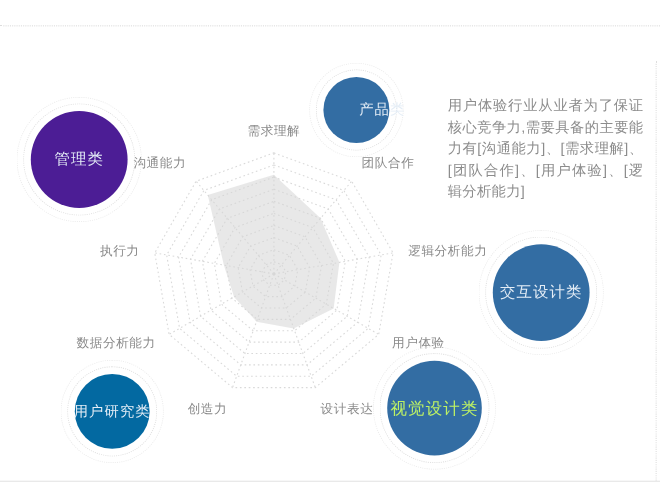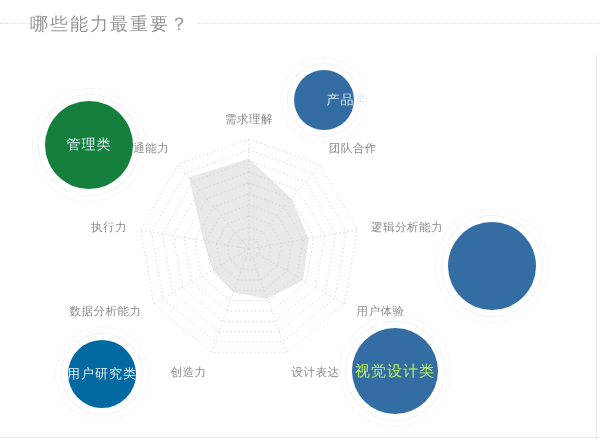--- a/index.html
+++ b/index.html
@@ -53,21 +53,20 @@
     font-size:13px; line-height:19.5px; color:#8c8c8c; letter-spacing:0.3px;
     text-align:justify;
   }
 </style>
 </head>
 <body>
 
 <div class="page">
 
   <div class="top-dotted-line"></div>
-  <div class="page-title">哪些能力最重要？</div>
 
   <svg class="radar" width="600" height="444" viewBox="0 0 600 444">
       <polygon class="ring" points="249,238 256.07066370655195,240.57351112569125 259.83288528313426,247.08987004566376 258.52627944162884,254.5 252.76222157658236,259.336618828645 245.23777842341764,259.336618828645 239.47372055837118,254.5 238.1671147168657,247.08987004566376 241.92933629344807,240.57351112569125"></polygon>
       <polygon class="ring" points="249,227 263.14132741310385,232.14702225138248 270.6657705662686,245.17974009132752 268.05255888325763,260 256.5244431531647,269.67323765729 241.47555684683527,269.67323765729 229.94744111674237,260 227.33422943373142,245.17974009132755 234.85867258689612,232.14702225138248"></polygon>
       <polygon class="ring" points="249,216 270.2119911196558,223.72053337707374 281.4986558494029,243.2696101369913 277.5788383248865,265.5 260.2866647297471,280.00985648593496 237.71333527025294,280.00985648593496 220.42116167511352,265.5 216.50134415059713,243.2696101369913 227.7880088803442,223.72053337707374"></polygon>
       <polygon class="ring" points="249,205 277.2826548262077,215.29404450276496 292.33154113253715,241.35948018265506 287.1051177665153,271 264.04888630632945,290.34647531457995 233.95111369367058,290.34647531457995 210.8948822334847,271 205.66845886746285,241.3594801826551 220.71734517379227,215.29404450276496"></polygon>
       <polygon class="ring" points="249,194 284.35331853275966,206.86755562845622 303.1644264156714,239.44935022831882 296.6313972081441,276.5 267.8111078829118,300.68309414322493 230.18889211708822,300.68309414322493 201.3686027918559,276.5 194.83557358432856,239.44935022831885 213.6466814672403,206.86755562845622"></polygon>
       <polygon class="ring" points="249,183 291.4239822393116,198.44106675414744 313.99731169880573,237.5392202739826 306.15767664977295,282 271.5733294594942,311.0197129718699 226.42667054050588,311.01971297187 191.84232335022708,282 184.00268830119427,237.5392202739826 206.5760177606884,198.44106675414747"></polygon>
       <polygon class="ring" points="249,172 298.4946459458635,190.0145778798387 324.83019698194005,235.62909031964637 315.6839560914018,287.5 275.3355510360765,321.3563318005149 222.66444896392352,321.35633180051497 182.31604390859826,287.50000000000006 173.16980301805998,235.6290903196464 199.50535405413646,190.01457787983873"></polygon>
       <polygon class="ring" points="249,161 305.56530965241546,181.58808900552992 335.6630822650743,233.71896036531012 325.21023553303064,293 279.09777261265884,331.69295062915995 218.90222738734116,331.69295062915995 172.78976446696942,293.00000000000006 162.3369177349257,233.71896036531015 192.4346903475845,181.58808900552995"></polygon>
@@ -88,42 +87,44 @@
       <text class="axis-label" x="371.1161613735138" y="231.46762596930063" text-anchor="start">逻辑分析能力</text>
       <text class="axis-label" x="356.38715006927043" y="315" text-anchor="start">用户体验</text>
       <text class="axis-label" x="291.41049777238294" y="375.5218849774526" text-anchor="start">设计表达</text>
       <text class="axis-label" x="206.5895022276171" y="375.52188497745266" text-anchor="end">创造力</text>
       <text class="axis-label" x="141.61284993072962" y="315.00000000000006" text-anchor="end">数据分析能力</text>
       <text class="axis-label" x="126.8838386264862" y="231.46762596930068" text-anchor="end">执行力</text>
       <text class="axis-label" x="169.2943363988691" y="152.01048905324677" text-anchor="end">沟通能力</text>
     </svg>
 
   <div id="circles">
-      <div class="cat-circle" style="left: 45px; top: 101px; height: 88px; width: 88px; background: #15803d;">
+      <div class="cat-circle" style="left: 28px; top: 101px; height: 88px; width: 88px; background: #4c1d95;">
         <span class="halo h1"></span>
         <span class="halo h2"></span>
         <span class="cat-label" style="font-size: 14px; color: rgb(228, 237, 246);">管理类</span>
       </div>
       <div class="cat-circle" style="left: 294px; top: 70px; height: 60px; width: 60px; background: rgb(51, 109, 163);">
         <span class="halo h1"></span>
         <span class="halo h2"></span>
         <span class="cat-label" style="font-size: 13px; color: rgb(228, 237, 246); margin-left: 47px;">产品类</span>
       </div>
       <div class="cat-circle" style="left: 448px; top: 222px; height: 88px; width: 88px; background: rgb(51, 109, 163);">
         <span class="halo h1"></span>
         <span class="halo h2"></span>
+        <span class="cat-label" style="font-size: 14px; color: rgb(228, 237, 246);">交互设计类</span>
       </div>
       <div class="cat-circle" style="left: 352px; top: 328px; height: 86px; width: 86px; background: rgb(51, 109, 163);">
         <span class="halo h1"></span>
         <span class="halo h2"></span>
         <span class="cat-label" style="font-size: 15px; color: #bef264;">视觉设计类</span>
       </div>
       <div class="cat-circle" style="left: 68px; top: 340px; height: 68px; width: 68px; background: #0369a1;">
         <span class="halo h1"></span>
         <span class="halo h2"></span>
         <span class="cat-label" style="font-size: 13px; color: rgb(228, 237, 246);">用户研究类</span>
       </div>
     </div>
 
+  <div class="description">用户体验行业从业者为了保证核心竞争力,需要具备的主要能力有[沟通能力]、[需求理解]、[团队合作]、[用户体验]、[逻辑分析能力]</div>
 
   <div class="right-dotted-line"></div>
   <div class="bottom-line"></div>
 </div>
 
 </body></html>

